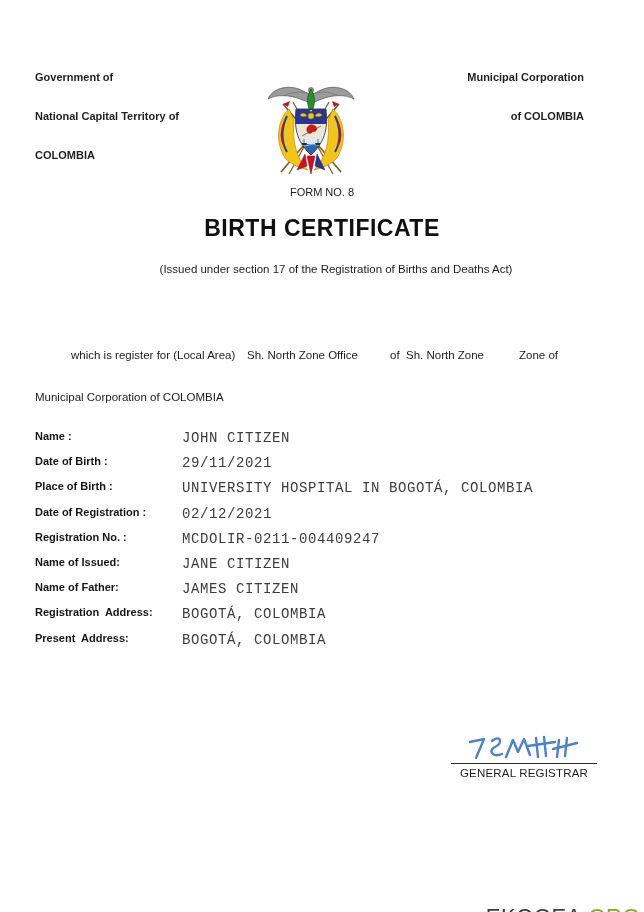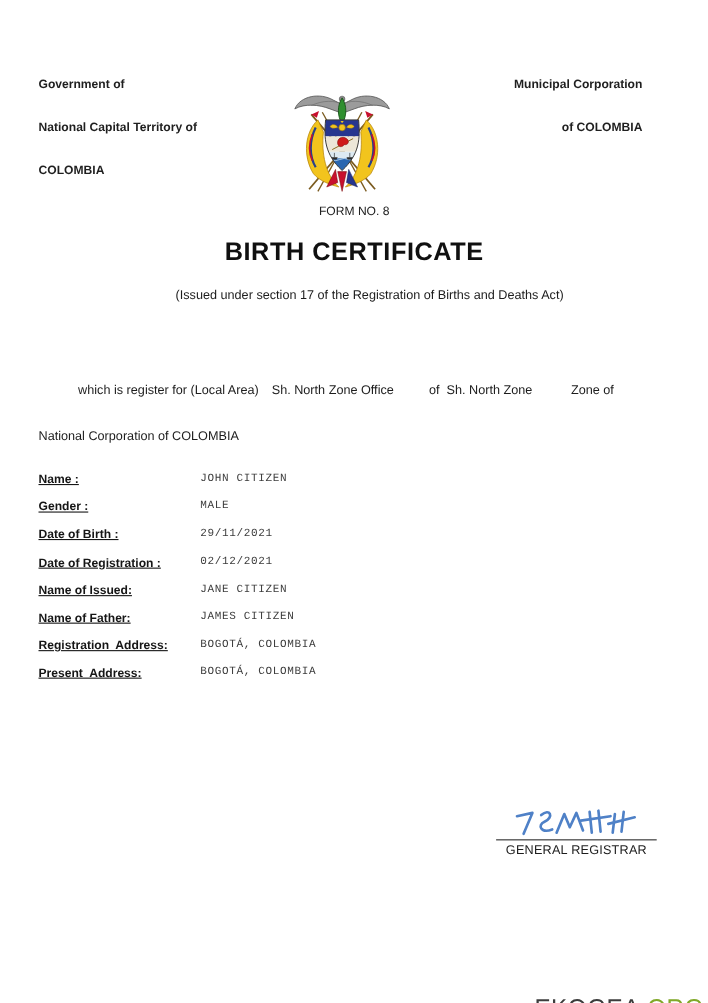--- a/index.html
+++ b/index.html
@@ -32,22 +32,22 @@
   .register-line span { position: absolute; white-space: pre; }
   .rp1 { left: 35px; margin-left: 36px; }
   .rp2 { left: 247px; }
   .rp3 { left: 390px; }
   .rp4 { left: 519px; }
 
   .municipal { position: absolute; top: 391px; left: 35px; font-size: 11.5px; }
 
   .fields { position: absolute; top: 430px; left: 35px; right: 30px; }
   .field-row { display: flex; align-items: flex-start; height: 25.2px; }
-  .field-label { width: 147px; flex: 0 0 147px; font-size: 11px; font-weight: bold; color: #161616; white-space: pre; text-decoration: underline; }
-  .field-value { font-family: "Liberation Mono", "DejaVu Sans Mono", monospace; font-size: 10px;
+  .field-label { width: 147px; flex: 0 0 147px; font-size: 11px; font-weight: bold; color: #161616; white-space: pre; }
+  .field-value { font-family: "Liberation Mono", "DejaVu Sans Mono", monospace; font-size: 14px;
                  letter-spacing: 0.6px; color: #3c3c3c; white-space: pre; }
 
   .footer-heading { position: absolute; top: 708px; left: 0; width: 100%; text-align: center;
                     font-size: 11.5px; font-weight: bold; color: #141414; }
 
   .signature-block { position: absolute; top: 732px; right: 47px; width: 146px; text-align: center; }
   .signature-svg { display: block; margin: 0 auto; width: 118px; height: 30px; }
   .signature-rule { border-top: 1.5px solid #2b2b2b; margin-top: 1px; height: 0; }
   .registrar-title { margin-top: 3px; font-size: 11.5px; color: #1d1d1d; letter-spacing: 0.2px; }
 
@@ -131,38 +131,42 @@
   <div class="subtitle">(Issued under section 17 of the Registration of Births and Deaths Act)</div>
 
 
   <div class="register-line">
     <span class="rp1">which is register for (Local Area)</span>
     <span class="rp2">Sh. North Zone Office</span>
     <span class="rp3">of  Sh. North Zone</span>
     <span class="rp4">Zone of</span>
   </div>
 
-  <div class="municipal">National Corporation of COLOMBIA</div>
+  <div class="municipal">Municipal Corporation of COLOMBIA</div>
 
   <div class="fields">
     <div class="field-row">
       <span class="field-label">Name :</span>
       <span class="field-value">JOHN CITIZEN</span>
     </div>
     <div class="field-row">
-      <span class="field-label">Gender :</span>
-      <span class="field-value">MALE</span>
-    </div>
-    <div class="field-row">
       <span class="field-label">Date of Birth :</span>
       <span class="field-value">29/11/2021</span>
     </div>
     <div class="field-row">
+      <span class="field-label">Place of Birth :</span>
+      <span class="field-value">UNIVERSITY HOSPITAL IN BOGOTÁ, COLOMBIA</span>
+    </div>
+    <div class="field-row">
       <span class="field-label">Date of Registration :</span>
       <span class="field-value">02/12/2021</span>
+    </div>
+    <div class="field-row">
+      <span class="field-label">Registration No. :</span>
+      <span class="field-value">MCDOLIR-0211-004409247</span>
     </div>
     <div class="field-row">
       <span class="field-label">Name of Issued:</span>
       <span class="field-value">JANE CITIZEN</span>
     </div>
     <div class="field-row">
       <span class="field-label">Name of Father:</span>
       <span class="field-value">JAMES CITIZEN</span>
     </div>
     <div class="field-row">

